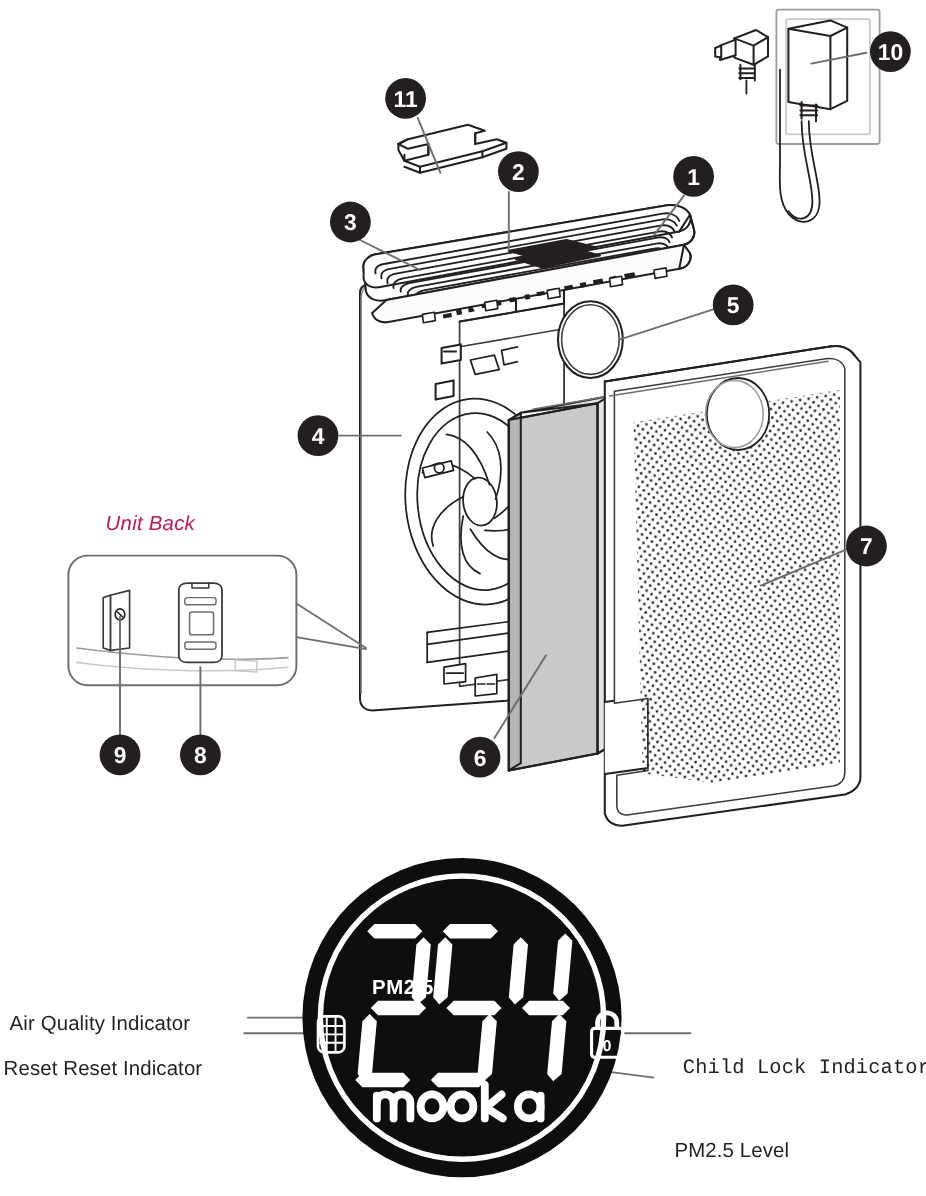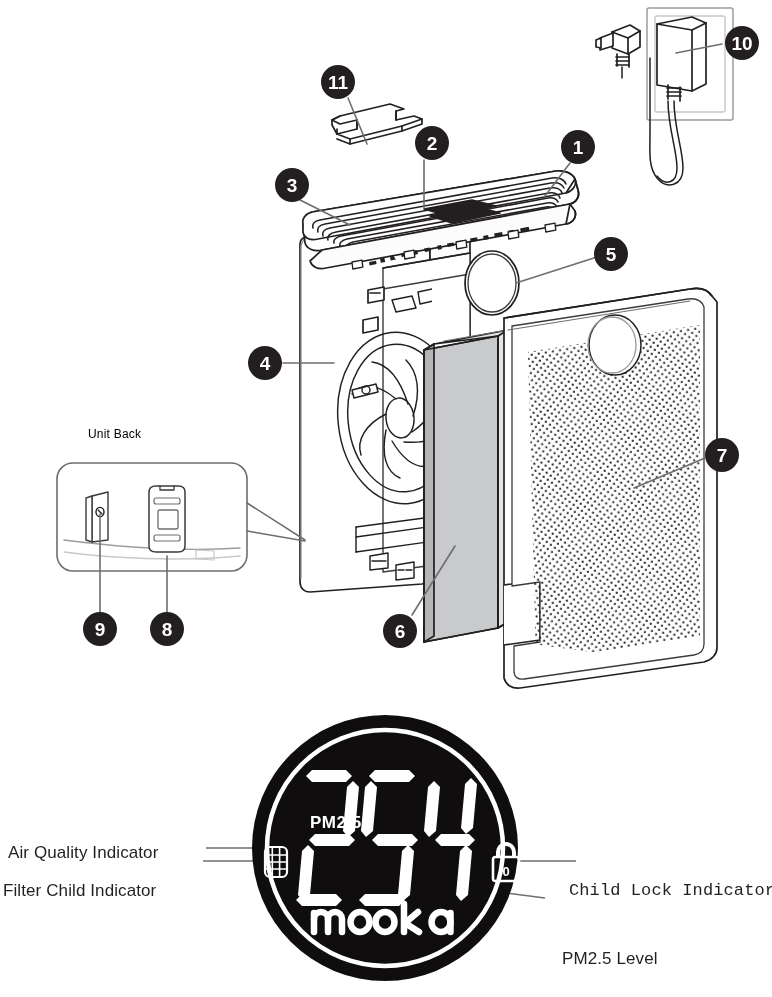--- a/index.html
+++ b/index.html
@@ -5,21 +5,21 @@
   html,body{margin:0;padding:0;background:#ffffff;}
   body{
     width:772px;height:997px;position:relative;overflow:hidden;
     font-family:"Liberation Sans", sans-serif;
     color:#231f20;
   }
   .stage{position:absolute;inset:0;}
   svg{display:block;}
   .txt{position:absolute;white-space:nowrap;}
   #unit-back-title{
-    left:88px;top:427px;font-size:12px;color:#000000;letter-spacing:.2px;
+    left:88px;top:427px;font-size:17px;color:#be185d;letter-spacing:.2px;font-style:italic;
   }
   .panel-label{
     font-size:17px;color:#231f20;letter-spacing:.1px;
   }
   #lbl-air-quality{left:8px;top:843px;}
   #lbl-filter-reset{left:3px;top:881px;}
   #lbl-child-lock{left:569px;top:881px;font-family:Liberation Mono, monospace;}
   #lbl-pm25{left:562px;top:949px;}
 </style>
 </head>
@@ -378,17 +378,17 @@
 
       <path d="M404,232 L404,204"></path>
       <path d="M418,212 L405,223 L419,232"></path>
 
       <ellipse cx="441" cy="222" rx="9.5" ry="10"></ellipse>
       <path d="M450.5,213 L450.5,232"></path>
     </g>
   </svg>
 
   <span class="txt panel-label" id="lbl-air-quality">Air Quality Indicator</span>
-  <span class="txt panel-label" id="lbl-filter-reset">Filter Child Indicator</span>
+  <span class="txt panel-label" id="lbl-filter-reset">Reset Reset Indicator</span>
   <span class="txt panel-label" id="lbl-child-lock">Child Lock Indicator</span>
   <span class="txt panel-label" id="lbl-pm25">PM2.5 Level</span>
 
 </div>
 
 </body></html>

